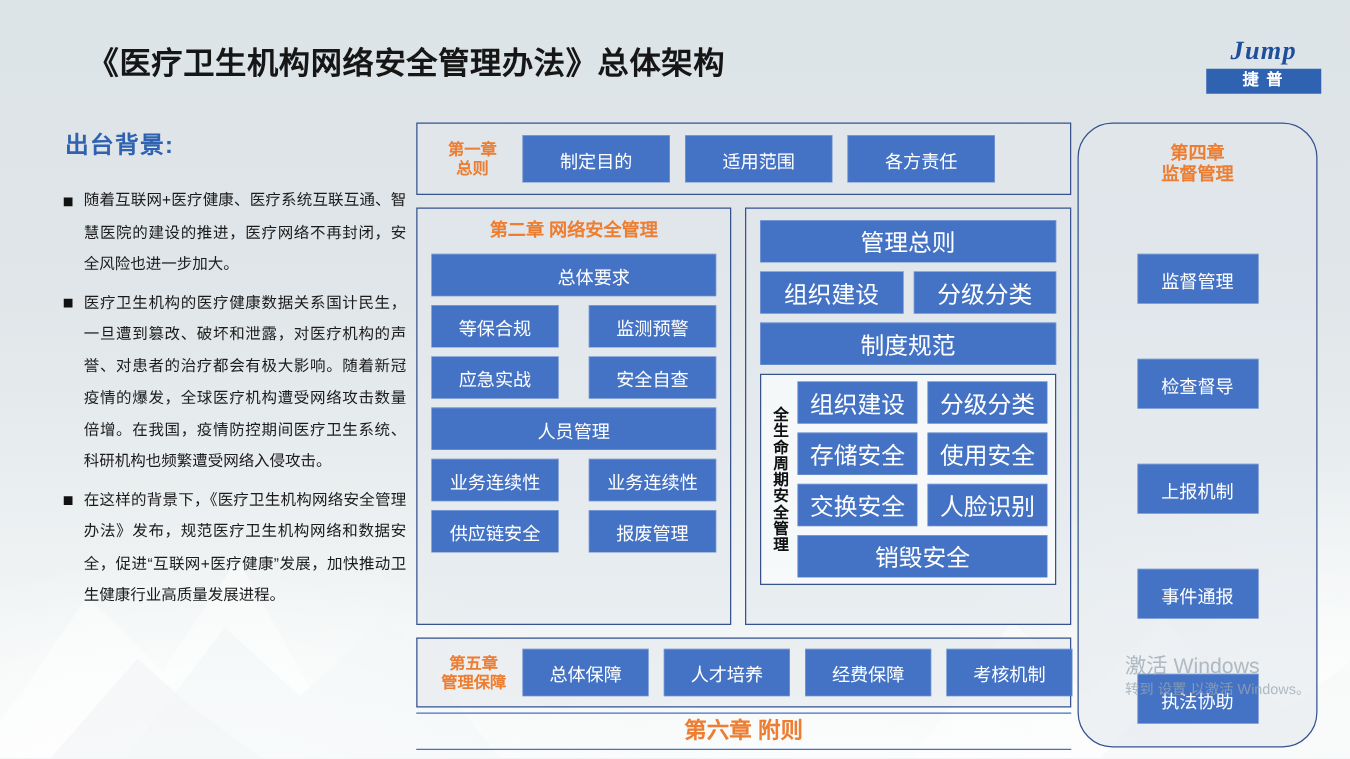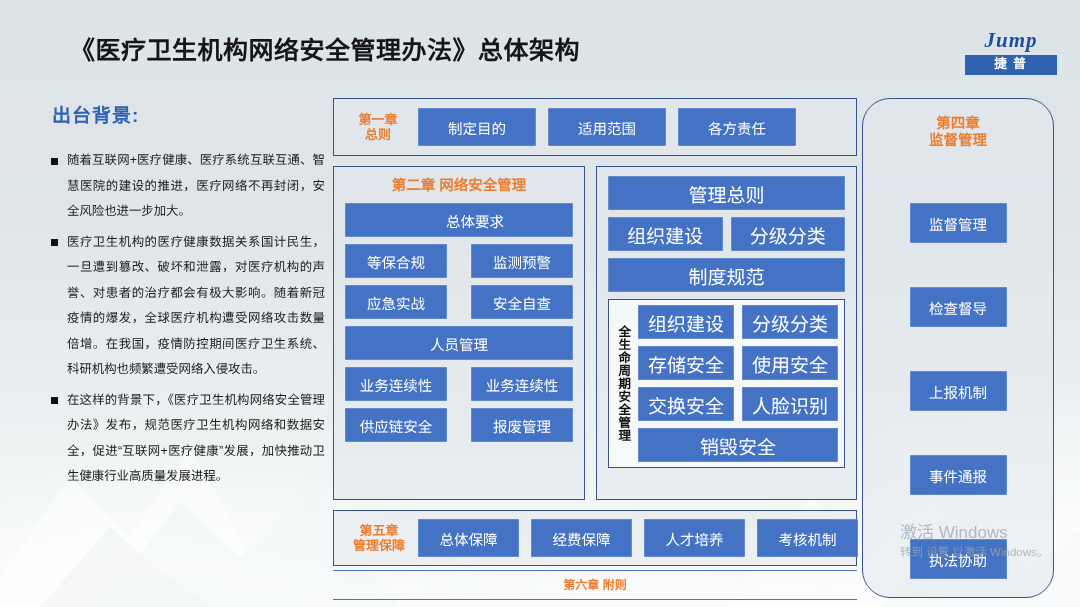--- a/index.html
+++ b/index.html
@@ -120,21 +120,21 @@
   #chap5 .chap-title{position:absolute;left:6px;top:12px;width:78px;font-size:13px;}
   #chap5 .row{position:absolute;left:84px;top:8px;display:flex;gap:12px;}
   #chap5 .btn{width:101px;height:38px;font-size:14.5px;}
 
   
   #chap6{
     position:absolute;left:333px;top:570px;width:524px;height:30px;
     border-top:1px solid #4472c4;border-bottom:1.5px solid #4472c4;
     display:flex;align-items:center;justify-content:center;box-sizing:border-box;
   }
-  #chap6 .chap-title{font-size:12px;}
+  #chap6 .chap-title{font-size:18px;}
 
   
   .watermark{
     position:absolute;left:900px;top:522px;width:175px;
     color:#9aa7b1;opacity:.75;line-height:1.35;pointer-events:none;
     font-size:11.5px;text-align:left;
   }
   .watermark .wm1{font-size:17px;}
 </style>
 </head>
@@ -252,22 +252,22 @@
     </div>
   </div>
 
   <div class="panel" id="chap5">
     <div class="chap-title">
       <span>第五章</span><br>
       <span>管理保障</span>
     </div>
     <div class="row">
       <div class="btn">总体保障</div>
+      <div class="btn">人才培养</div>
       <div class="btn">经费保障</div>
-      <div class="btn">人才培养</div>
       <div class="btn">考核机制</div>
     </div>
   </div>
 
   <div id="chap6">
     <div class="chap-title">第六章 附则</div>
   </div>
 
   <div class="watermark">
     <div class="wm1">激活 Windows</div>

